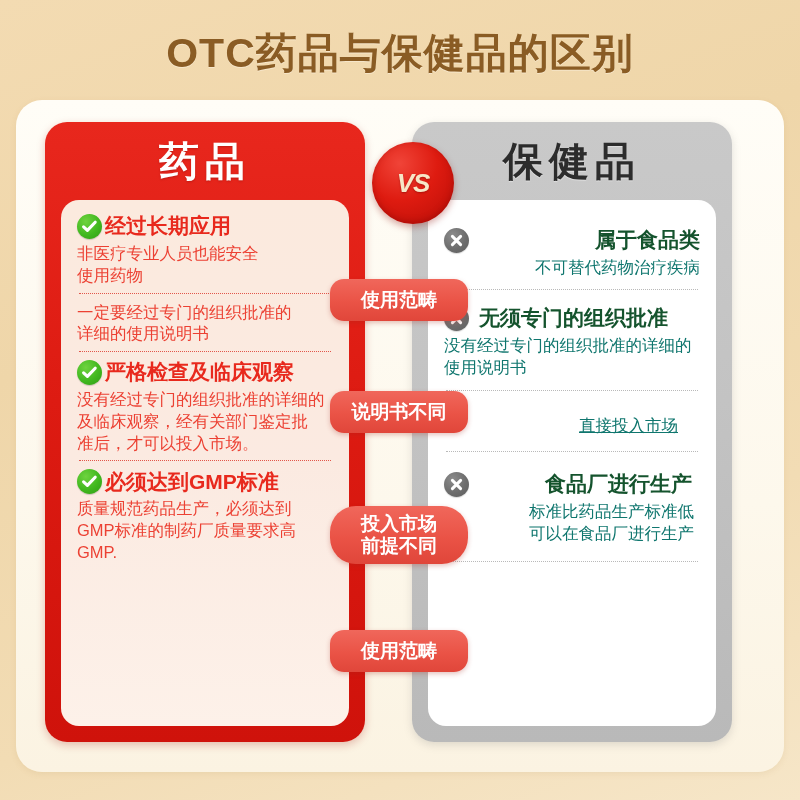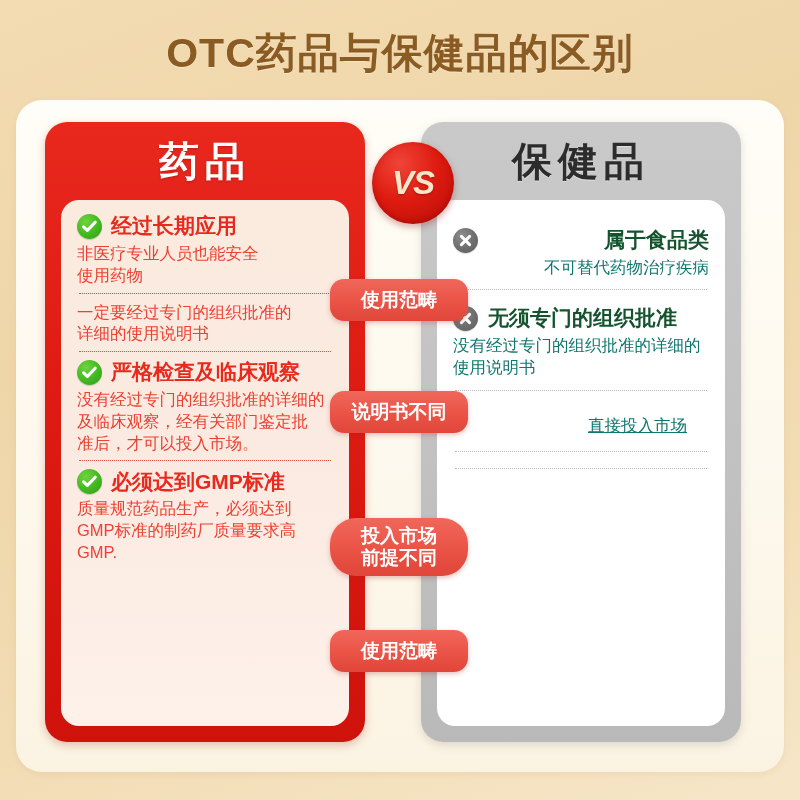--- a/index.html
+++ b/index.html
@@ -56,21 +56,21 @@
     width: 320px;
     height: 620px;
     border-radius: 22px;
   }
   .card-left {
     left: 45px;
     background: linear-gradient(180deg, #e8271d 0%, #dd1b12 45%, #cf120b 100%);
     box-shadow: 0 3px 8px rgba(160,20,12,0.25);
   }
   .card-right {
-    left: 421px;
+    left: 412px;
     background: linear-gradient(180deg, #c9c9c9 0%, #c3c3c3 45%, #b9b9b9 100%);
     box-shadow: 0 3px 8px rgba(120,120,120,0.22);
   }
 
   .card-header {
     height: 78px;
     display: flex;
     align-items: center;
     justify-content: center;
   }
@@ -116,21 +116,21 @@
     margin: 6px 2px 8px 2px;
     height: 0;
   }
   .feat-sep-gray {
     border-bottom: 1px dotted #b9b9b9;
   }
 
   .feat-head {
     display: flex;
     align-items: center;
-    gap: 9px;
+    gap: 3px;
     text-align: right;
   }
 
   .icon-check, .icon-x {
     flex: 0 0 auto;
     width: 25px;
     height: 25px;
     border-radius: 50%;
     display: inline-flex;
     align-items: center;
@@ -182,21 +182,21 @@
     height: 82px;
     border-radius: 50%;
     background: radial-gradient(circle at 34% 26%, #f04438 0%, #de1b10 46%, #b80d07 100%);
     box-shadow: 0 3px 7px rgba(140,15,10,0.35), inset 0 -2px 6px rgba(120,0,0,0.35);
     display: flex;
     align-items: center;
     justify-content: center;
     z-index: 6;
   }
   .vs-text {
-    font-size: 33px;
+    font-size: 26px;
     font-weight: bold;
     font-style: italic;
     color: #f7e7c8;
     letter-spacing: -1px;
     text-shadow: 0 1px 2px rgba(110,5,0,0.45);
   }
 
   
   .pill {
     position: absolute;
@@ -211,21 +211,21 @@
     text-align: center;
     display: flex;
     align-items: center;
     justify-content: center;
     line-height: 1.18;
     white-space: pre-line;
     z-index: 5;
   }
   .pill-1 { top: 279px; height: 42px; }
   .pill-2 { top: 391px; height: 42px; }
-  .pill-3 { top: 518px; height: 58px; border-radius: 26px; }
+  .pill-3 { top: 506px; height: 58px; border-radius: 26px; }
   .pill-4 { top: 630px; height: 42px; }
 </style>
 </head>
 <body>
 
 <div class="page">
 
   <div class="title-bar">
     <span class="title-text">OTC药品与保健品的区别</span>
   </div>
@@ -324,20 +324,34 @@
         <div class="feat-desc feat-desc-dark align-left">没有经过专门的组织批准的详细的
 使用说明书</div>
       </div>
       <div class="feat-sep feat-sep-gray" style="margin-top:12px;"></div>
 
       <div class="feat" style="padding-top:12px;">
         <div class="feat-desc feat-desc-dark align-right" style="padding-right:22px;text-decoration:underline;">直接投入市场</div>
       </div>
       <div class="feat-sep feat-sep-gray" style="margin-top:14px;"></div>
 
+      <div class="feat" style="padding-top:12px;">
+        <div class="rowline">
+          <span class="icon-x">
+            <svg width="25" height="25" viewBox="0 0 25 25">
+                <path d="M8.4 8.4 L16.6 16.6 M16.6 8.4 L8.4 16.6" fill="none" stroke="#ffffff" stroke-width="3" stroke-linecap="round"></path>
+              </svg>
+          </span>
+          <span class="grow align-right" style="padding-right:8px;">
+            <span class="feat-title feat-title-dark">食品厂进行生产</span>
+          </span>
+        </div>
+        <div class="feat-desc feat-desc-dark align-right" style="padding-right:6px;">标准比药品生产标准低
+可以在食品厂进行生产</div>
+      </div>
       <div class="feat-sep feat-sep-gray" style="margin-top:16px;"></div>
 
     </div>
   </div>
 
   <div class="vs-badge">
     <span class="vs-text">VS</span>
   </div>
 
   <div class="pill pill-1">使用范畴</div>

